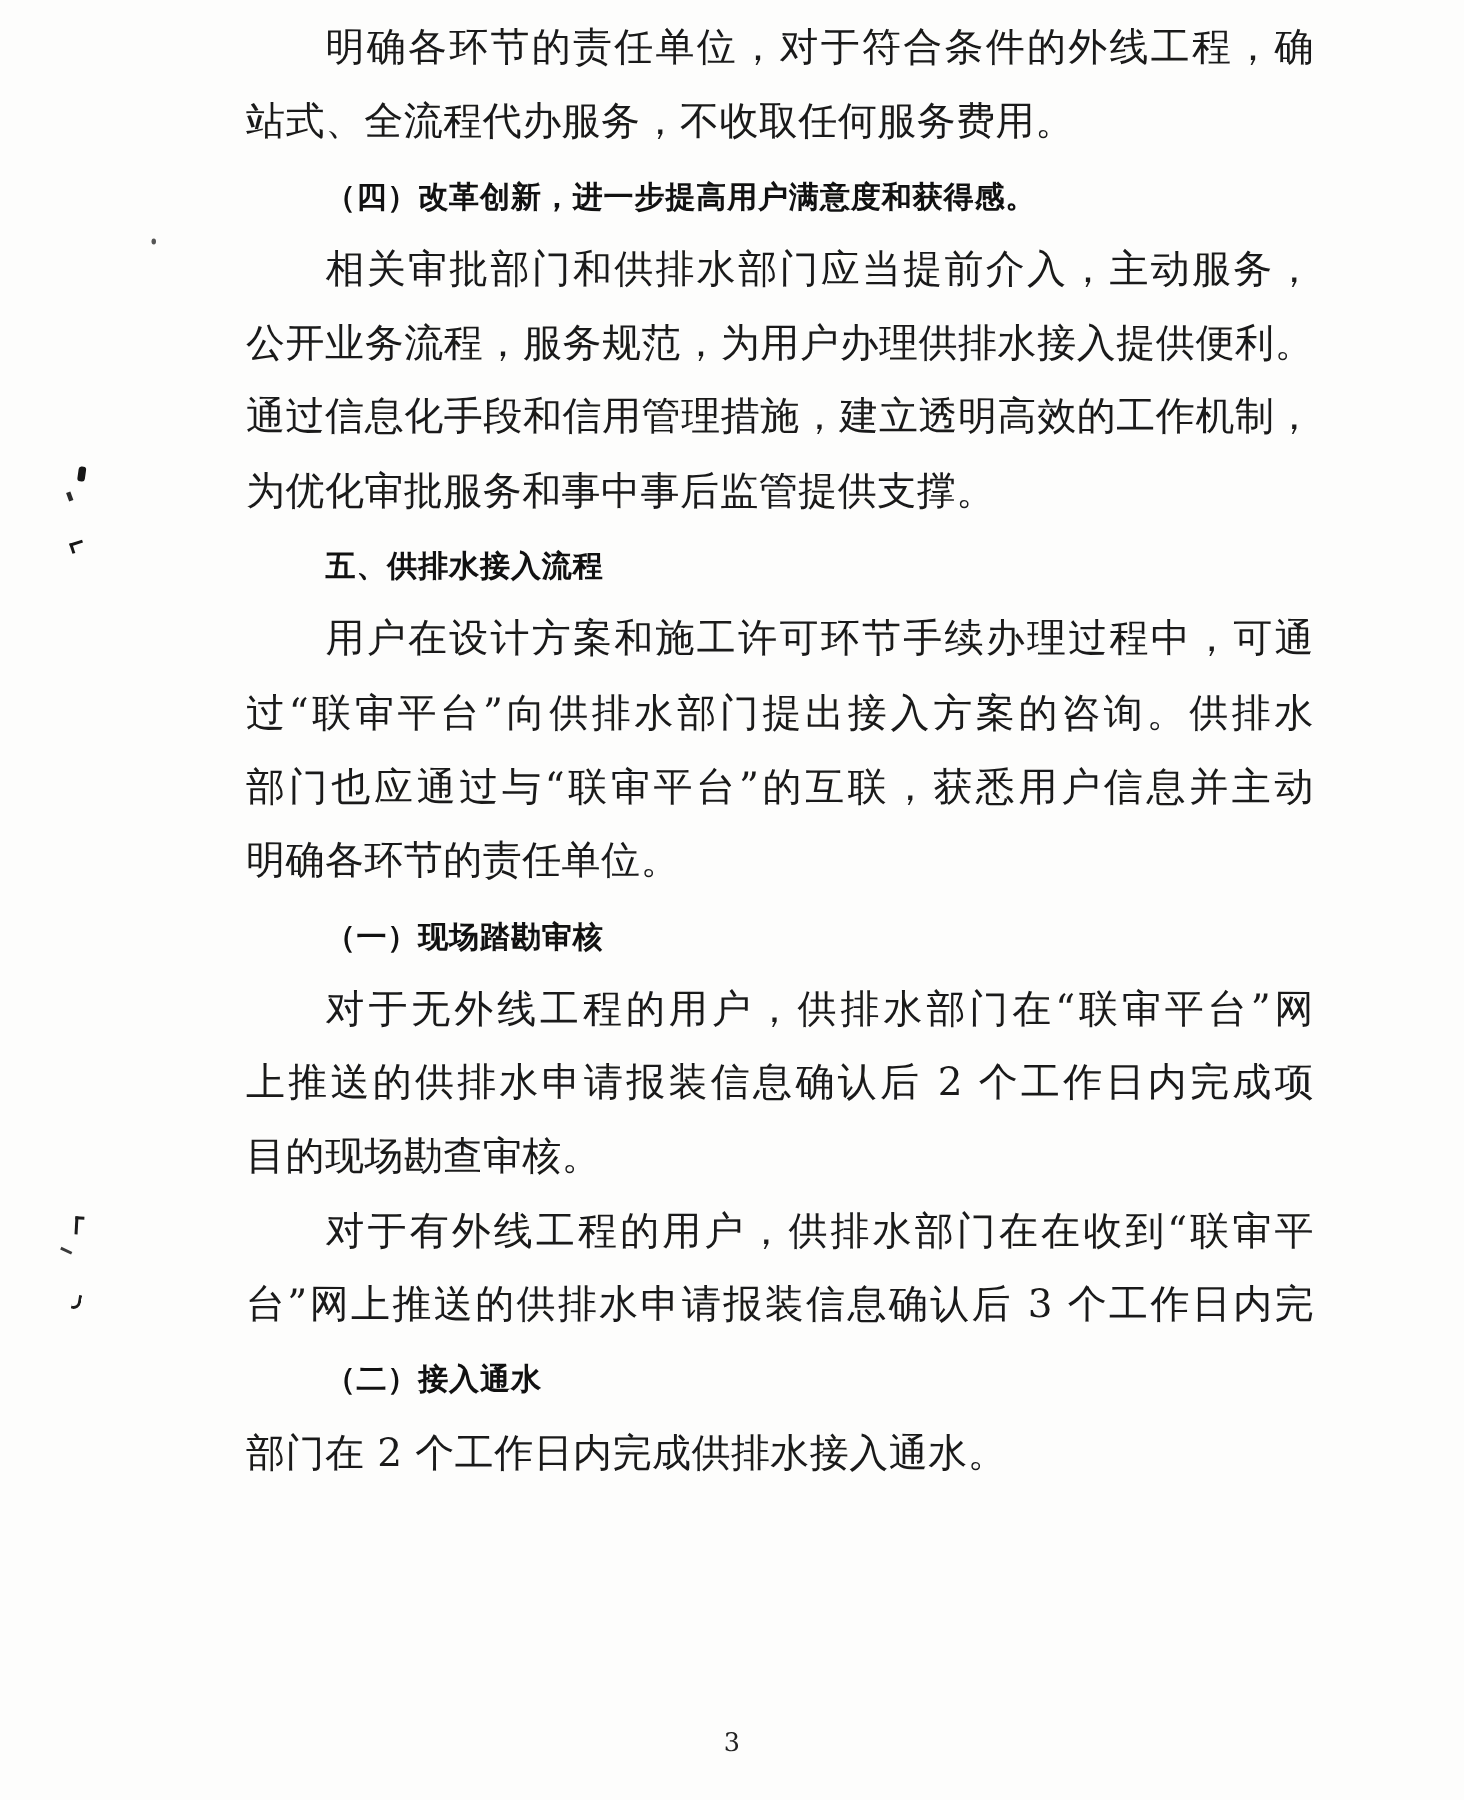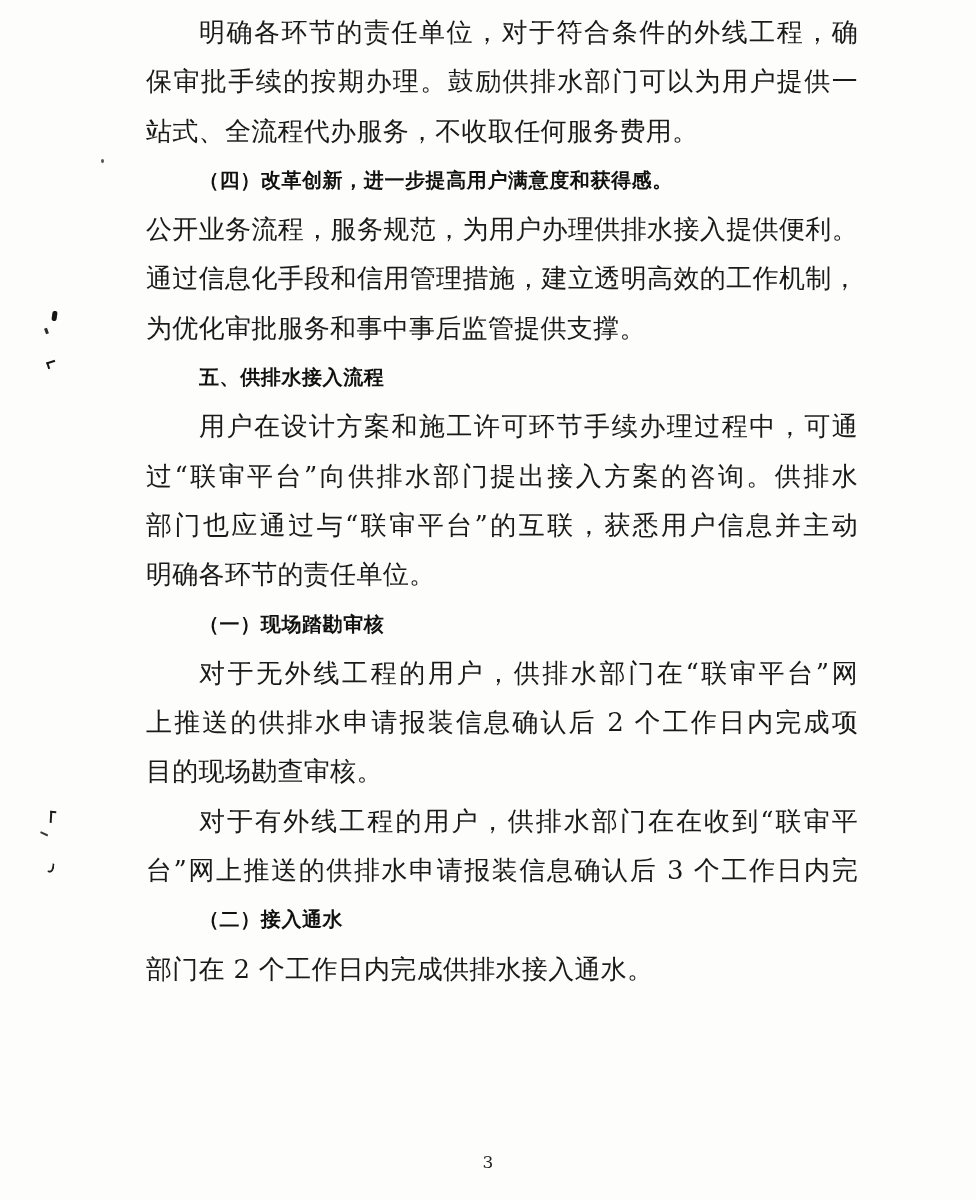--- a/index.html
+++ b/index.html
@@ -14,21 +14,21 @@
   .page {
     position: relative;
     width: 976px;
     height: 1200px;
     background: #fdfdfc;
     overflow: hidden;
   }
 
   .content {
     position: absolute;
-    left: 146px;
+    left: 164px;
     top: 8px;
     width: 712px;
   }
 
   .line {
     height: 49.3px;
     line-height: 49.3px;
     font-size: 26px;
     letter-spacing: 0.3px;
     color: #1a1a1a;
@@ -74,23 +74,23 @@
   .a6 { left: 41px;  top: 829px; width: 8px;  height: 6px;  border-bottom: 2px solid #3a3a3a; transform: rotate(25deg); }
   .a7 { left: 48px;  top: 863px; width: 6px;  height: 10px; border-right: 2px solid #1c1c1c; border-bottom: 2px solid #1c1c1c; border-radius: 0 0 5px 0; transform: rotate(10deg); }
 </style>
 </head>
 <body>
 
 <div class="page">
 
   <div class="content">
     <div class="line indent justify">明确各环节的责任单位，对于符合条件的外线工程，确</div>
-    <div class="line justify">保审批手续的按期办理。鼓励供排水部门可以为用户提供一</div>
     <div class="line">站式、全流程代办服务，不收取任何服务费用。</div>
     <div class="line heading indent">（四）改革创新，进一步提高用户满意度和获得感。</div>
+    <div class="line indent justify">相关审批部门和供排水部门应当提前介入，主动服务，</div>
     <div class="line justify">公开业务流程，服务规范，为用户办理供排水接入提供便利。</div>
     <div class="line justify">通过信息化手段和信用管理措施，建立透明高效的工作机制，</div>
     <div class="line">为优化审批服务和事中事后监管提供支撑。</div>
     <div class="line heading indent">五、供排水接入流程</div>
     <div class="line indent justify">用户在设计方案和施工许可环节手续办理过程中，可通</div>
     <div class="line justify">过“联审平台”向供排水部门提出接入方案的咨询。供排水</div>
     <div class="line justify">部门也应通过与“联审平台”的互联，获悉用户信息并主动</div>
     <div class="line">明确各环节的责任单位。</div>
     <div class="line heading indent">（一）现场踏勘审核</div>
     <div class="line indent justify">对于无外线工程的用户，供排水部门在“联审平台”网</div>

